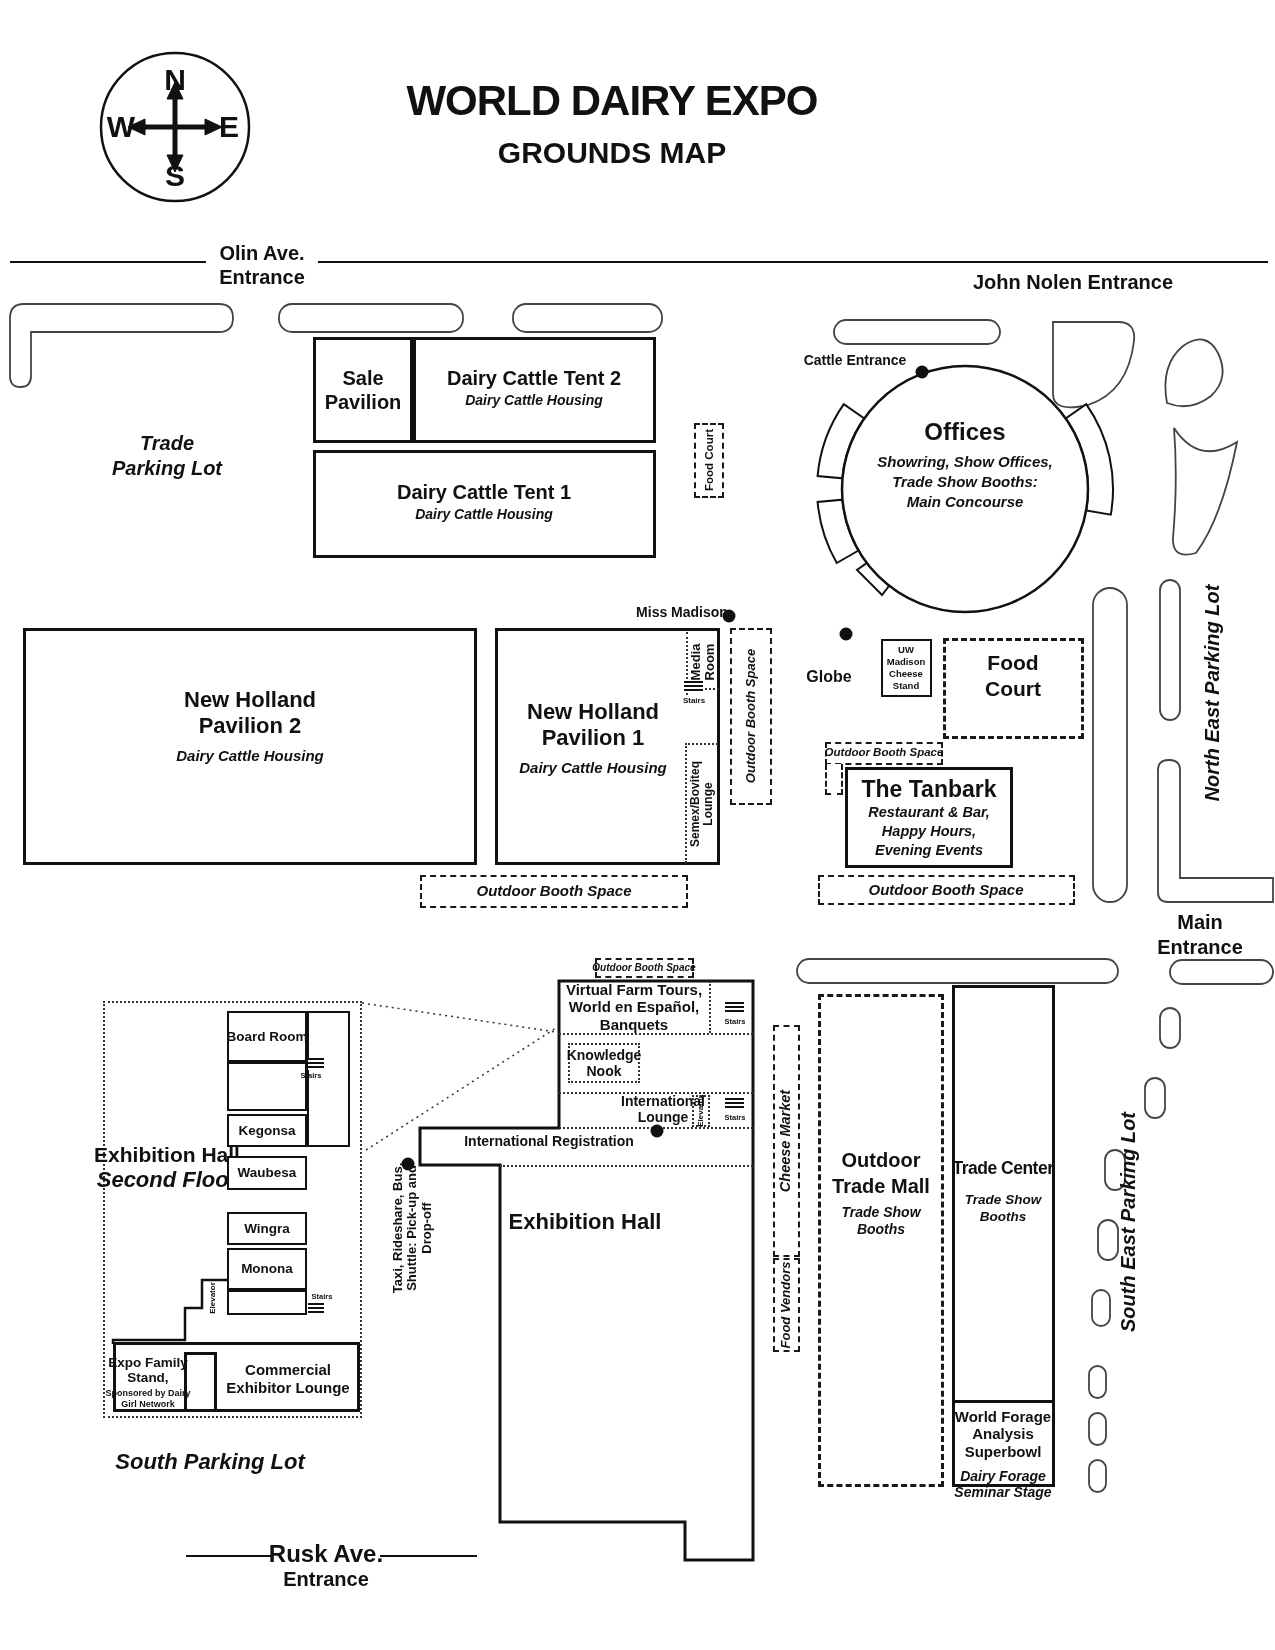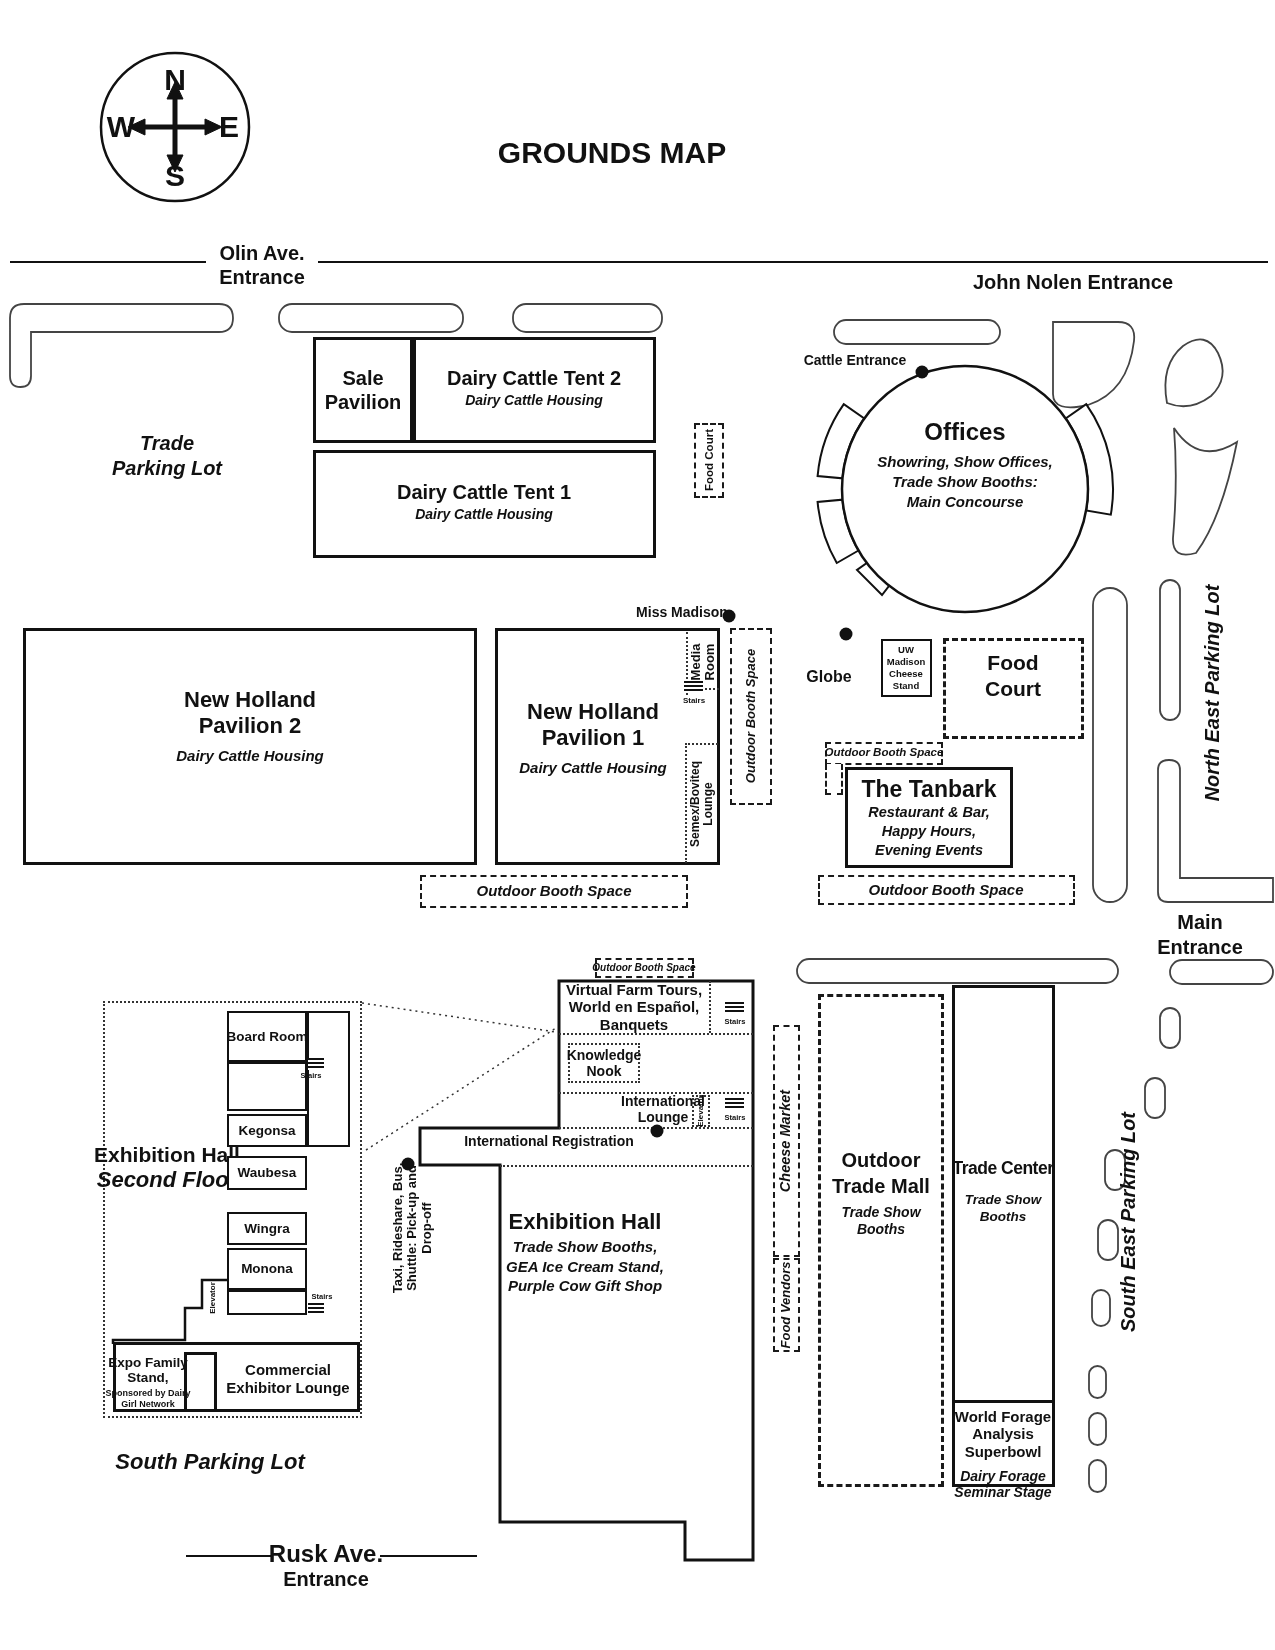--- a/index.html
+++ b/index.html
@@ -90,20 +90,21 @@
     <g stroke="#333" stroke-width="1.5" stroke-dasharray="2,4">
       <line x1="362" y1="1003" x2="556" y2="1032"></line>
       <line x1="366" y1="1150" x2="556" y2="1028"></line>
     </g>
   </svg>
 
   <div class="hc" style="left:175px;top:80px;font-size:30px;">N</div>
   <div class="hc" style="left:175px;top:176px;font-size:30px;">S</div>
   <div class="hc" style="left:121px;top:127px;font-size:30px;">W</div>
   <div class="hc" style="left:229px;top:127px;font-size:30px;">E</div>
+  <div class="hc" style="left:612px;top:101px;font-size:42px;font-weight:800;letter-spacing:-1px;">WORLD DAIRY EXPO</div>
   <div class="hc" style="left:612px;top:153px;font-size:30px;font-weight:800;">GROUNDS MAP</div>
 
   <div class="hc" style="left:262px;top:253px;font-size:20px;">Olin Ave.</div>
   <div class="hc" style="left:262px;top:277px;font-size:20px;">Entrance</div>
   <div class="hc" style="left:1073px;top:282px;font-size:20px;">John Nolen Entrance</div>
   <div class="hc" style="left:855px;top:360px;font-size:14px;">Cattle Entrance</div>
   <div class="dot" style="left:922px;top:372px;"></div>
   <div class="hc" style="left:1200px;top:922px;font-size:20px;">Main</div>
   <div class="hc" style="left:1200px;top:947px;font-size:20px;">Entrance</div>
   <div class="hc" style="left:326px;top:1554px;font-size:24px;">Rusk Ave.</div>
@@ -231,25 +232,20 @@
   <div class="dotlineH" style="left:500px;top:1165px;width:253px;"></div>
 
   <div class="dot" style="left:408px;top:1164px;"></div>
   <div class="vc" style="left:412px;top:1228px;font-size:13px;">
     <span>Taxi, Rideshare, Bus,</span><br>
     <span>Shuttle: Pick-up and</span><br>
     <span>Drop-off</span>
   </div>
 
   <div class="hc" style="left:585px;top:1222px;font-size:22px;">Exhibition Hall</div>
-  <div class="hc it" style="left:585px;top:1266px;font-size:15px;line-height:1.3;">
-    <span>Trade Show Booths,</span><br>
-    <span>GEA Ice Cream Stand,</span><br>
-    <span>Purple Cow Gift Shop</span>
-  </div>
 
   <div class="dash" style="left:773px;top:1025px;width:27px;height:232px;"></div>
   <div class="vc it" style="left:786px;top:1141px;font-size:14.5px;">Cheese Market</div>
   <div class="dash" style="left:773px;top:1258px;width:27px;height:94px;"></div>
   <div class="vc it" style="left:786px;top:1305px;font-size:13px;">Food Vendors</div>
 
   <div class="dash dash3" style="left:818px;top:994px;width:126px;height:493px;"></div>
   <div class="hc" style="left:881px;top:1160px;font-size:20px;">Outdoor</div>
   <div class="hc" style="left:881px;top:1186px;font-size:20px;">Trade Mall</div>
   <div class="hc it" style="left:881px;top:1212px;font-size:14px;">Trade Show</div>

